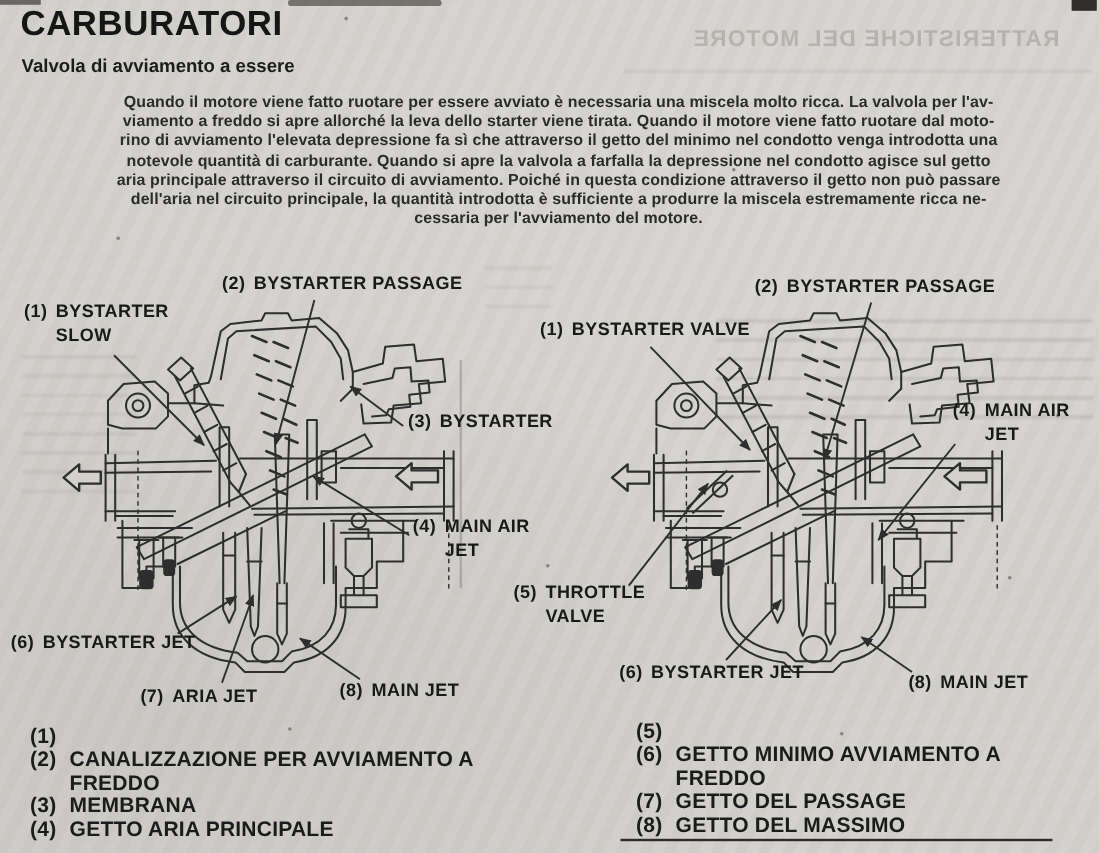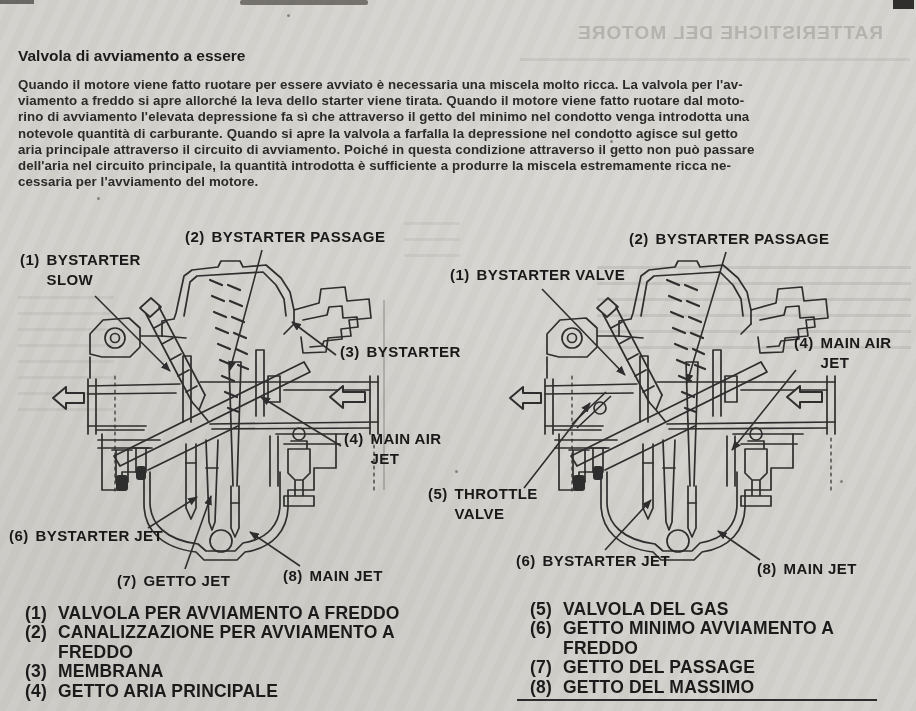--- a/index.html
+++ b/index.html
@@ -10,21 +10,21 @@
       radial-gradient(1100px 700px at 72% 18%, rgba(255,255,255,.10), transparent 60%),
       radial-gradient(900px 600px at 15% 85%, rgba(110,108,104,.09), transparent 60%),
       repeating-linear-gradient(115deg, rgba(255,255,255,.03) 0 9px, rgba(100,98,95,.03) 9px 18px),
       #d3d1cc;
   }
   .abs{position:absolute;}
   
   .title{left:17px;top:4px;font-size:29px;font-weight:bold;letter-spacing:.5px;color:#161616;}
   .subtitle{left:18px;top:47px;font-size:15.5px;font-weight:bold;color:#1c1c1c;}
   .bodytext{left:18px;top:77px;width:895px;font-size:13.3px;font-weight:bold;color:#2b2b2b;
-    line-height:16.2px;white-space:pre-line;letter-spacing:.1px;}
+    line-height:16.2px;white-space:pre-line;letter-spacing:.1px;text-align:center;}
   
   .bleedhead{left:552px;top:22px;width:356px;text-align:center;font-size:19px;font-weight:bold;
     color:#b5b3ae;letter-spacing:1px;transform:scaleX(-1);filter:blur(.4px);}
   .smudge{background:repeating-linear-gradient(180deg, rgba(148,146,142,.55) 0 3px, rgba(210,208,203,0) 3px 16px);
     filter:blur(.7px);transform:scaleX(-1);}
   .s1{left:597px;top:266px;width:314px;height:96px;opacity:.45;}
   .s2{left:404px;top:222px;width:56px;height:44px;opacity:.30;}
   .s3{left:18px;top:296px;width:96px;height:118px;opacity:.30;}
   .s4{left:520px;top:58px;width:390px;height:15px;opacity:.35;}
   
@@ -63,20 +63,21 @@
   <div class="abs dot" style="left:700px;top:610px"></div>
   <div class="abs dot" style="left:97px;top:197px"></div>
   <div class="abs dot" style="left:840px;top:480px"></div>
 
   <div class="abs bleedhead">RATTERISTICHE DEL MOTORE</div>
   <div class="abs smudge s4"></div>
   <div class="abs smudge s1"></div>
   <div class="abs smudge s2"></div>
   <div class="abs smudge s3"></div>
 
+  <div class="abs title">CARBURATORI</div>
   <div class="abs subtitle">Valvola di avviamento a essere</div>
   <div class="abs bodytext">Quando il motore viene fatto ruotare per essere avviato è necessaria una miscela molto ricca. La valvola per l'av-
 viamento a freddo si apre allorché la leva dello starter viene tirata. Quando il motore viene fatto ruotare dal moto-
 rino di avviamento l'elevata depressione fa sì che attraverso il getto del minimo nel condotto venga introdotta una
 notevole quantità di carburante. Quando si apre la valvola a farfalla la depressione nel condotto agisce sul getto
 aria principale attraverso il circuito di avviamento. Poiché in questa condizione attraverso il getto non può passare
 dell'aria nel circuito principale, la quantità introdotta è sufficiente a produrre la miscela estremamente ricca ne-
 cessaria per l'avviamento del motore.</div>
 
   <svg class="abs" style="left:0;top:0" width="916" height="711" viewBox="0 0 916 711">
@@ -185,21 +186,21 @@
     <span class="num">(1)</span><span class="txt">BYSTARTER
 SLOW</span></div>
   <div class="abs flabel" style="left:340px;top:342px">
     <span class="num">(3)</span><span class="txt">BYSTARTER</span></div>
   <div class="abs flabel" style="left:344px;top:429px">
     <span class="num">(4)</span><span class="txt">MAIN AIR
 JET</span></div>
   <div class="abs flabel" style="left:9px;top:526px">
     <span class="num">(6)</span><span class="txt">BYSTARTER JET</span></div>
   <div class="abs flabel" style="left:117px;top:571px">
-    <span class="num">(7)</span><span class="txt">GETTO JET</span></div>
+    <span class="num">(7)</span><span class="txt">ARIA JET</span></div>
   <div class="abs flabel" style="left:283px;top:566px">
     <span class="num">(8)</span><span class="txt">MAIN JET</span></div>
 
   <div class="abs flabel" style="left:629px;top:229px">
     <span class="num">(2)</span><span class="txt">BYSTARTER PASSAGE</span></div>
   <div class="abs flabel" style="left:450px;top:265px">
     <span class="num">(1)</span><span class="txt">BYSTARTER VALVE</span></div>
   <div class="abs flabel" style="left:794px;top:333px">
     <span class="num">(4)</span><span class="txt">MAIN AIR
 JET</span></div>
@@ -207,41 +208,39 @@
     <span class="num">(5)</span><span class="txt">THROTTLE
 VALVE</span></div>
   <div class="abs flabel" style="left:516px;top:551px">
     <span class="num">(6)</span><span class="txt">BYSTARTER JET</span></div>
   <div class="abs flabel" style="left:757px;top:559px">
     <span class="num">(8)</span><span class="txt">MAIN JET</span></div>
 
   <div class="abs legend legend-left">
     <div class="item">
       <span class="num">(1)</span>
-        <span class="txt">VALVOLA PER AVVIAMENTO A FREDDO</span>
       </div>
     <div class="item">
       <span class="num">(2)</span>
         <span class="txt">CANALIZZAZIONE PER AVVIAMENTO A
 FREDDO</span>
       </div>
     <div class="item">
       <span class="num">(3)</span>
         <span class="txt">MEMBRANA</span>
       </div>
     <div class="item">
       <span class="num">(4)</span>
         <span class="txt">GETTO ARIA PRINCIPALE</span>
       </div>
   </div>
 
   <div class="abs legend legend-right">
     <div class="item">
       <span class="num">(5)</span>
-        <span class="txt">VALVOLA DEL GAS</span>
       </div>
     <div class="item">
       <span class="num">(6)</span>
         <span class="txt">GETTO MINIMO AVVIAMENTO A
 FREDDO</span>
       </div>
     <div class="item">
       <span class="num">(7)</span>
         <span class="txt">GETTO DEL PASSAGE</span>
       </div>

